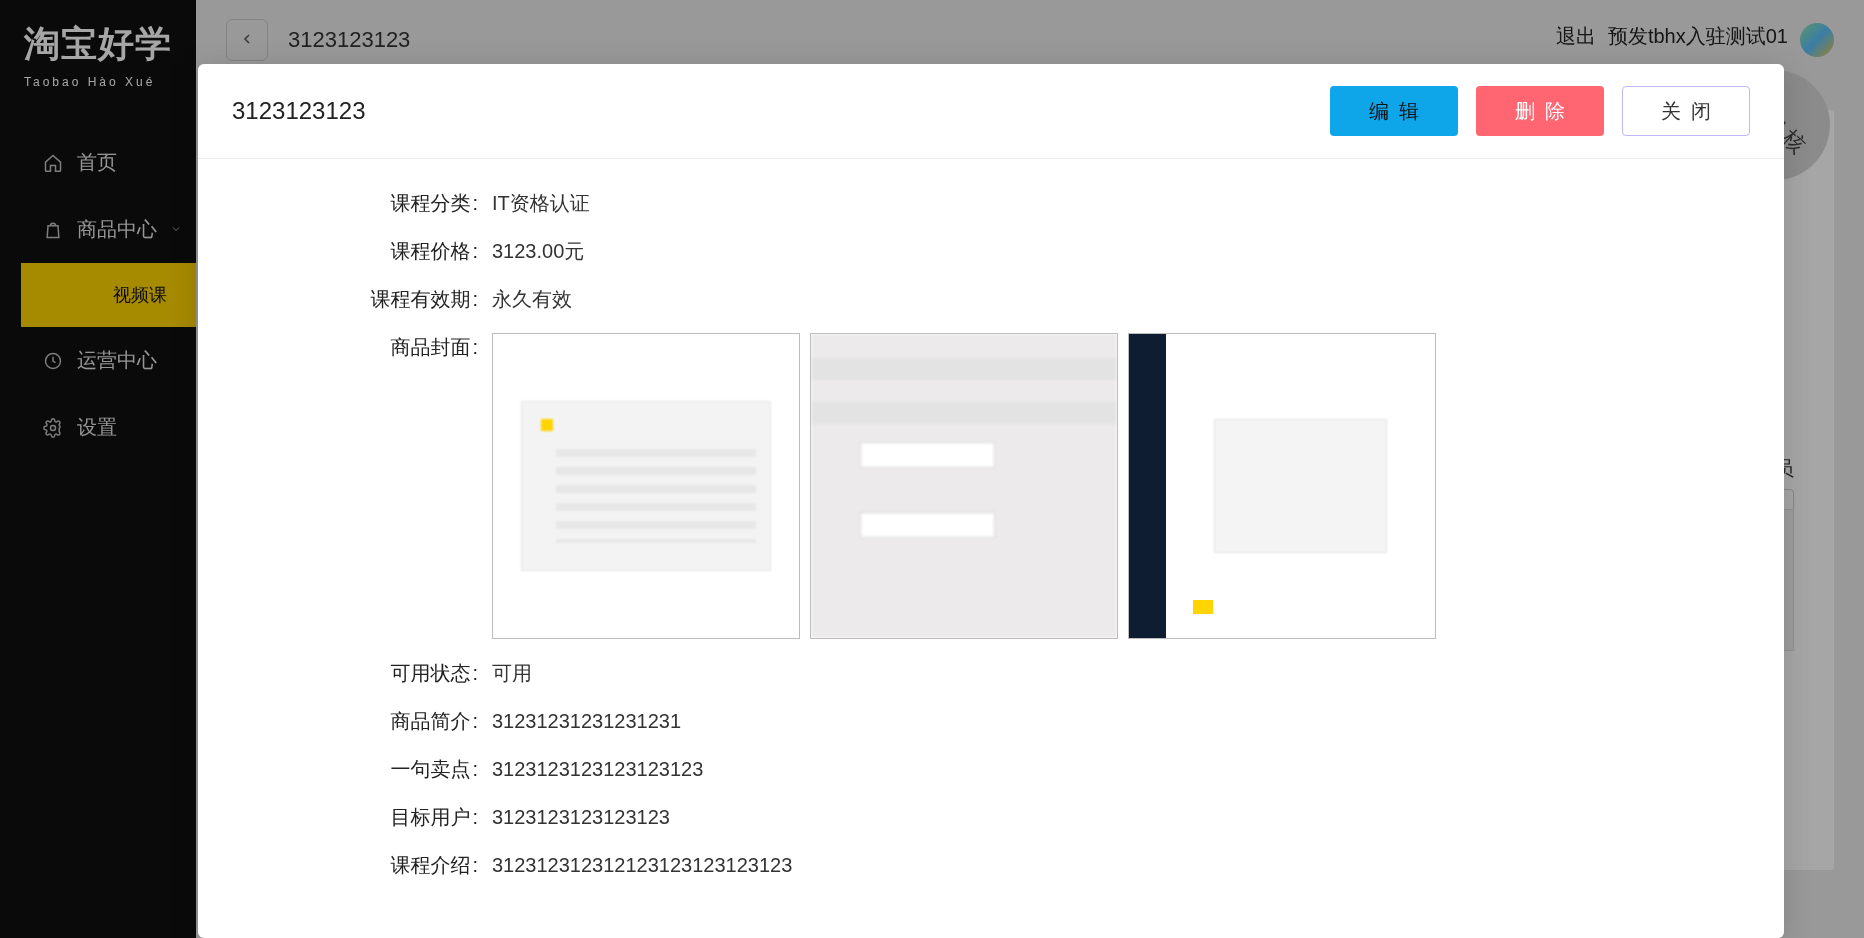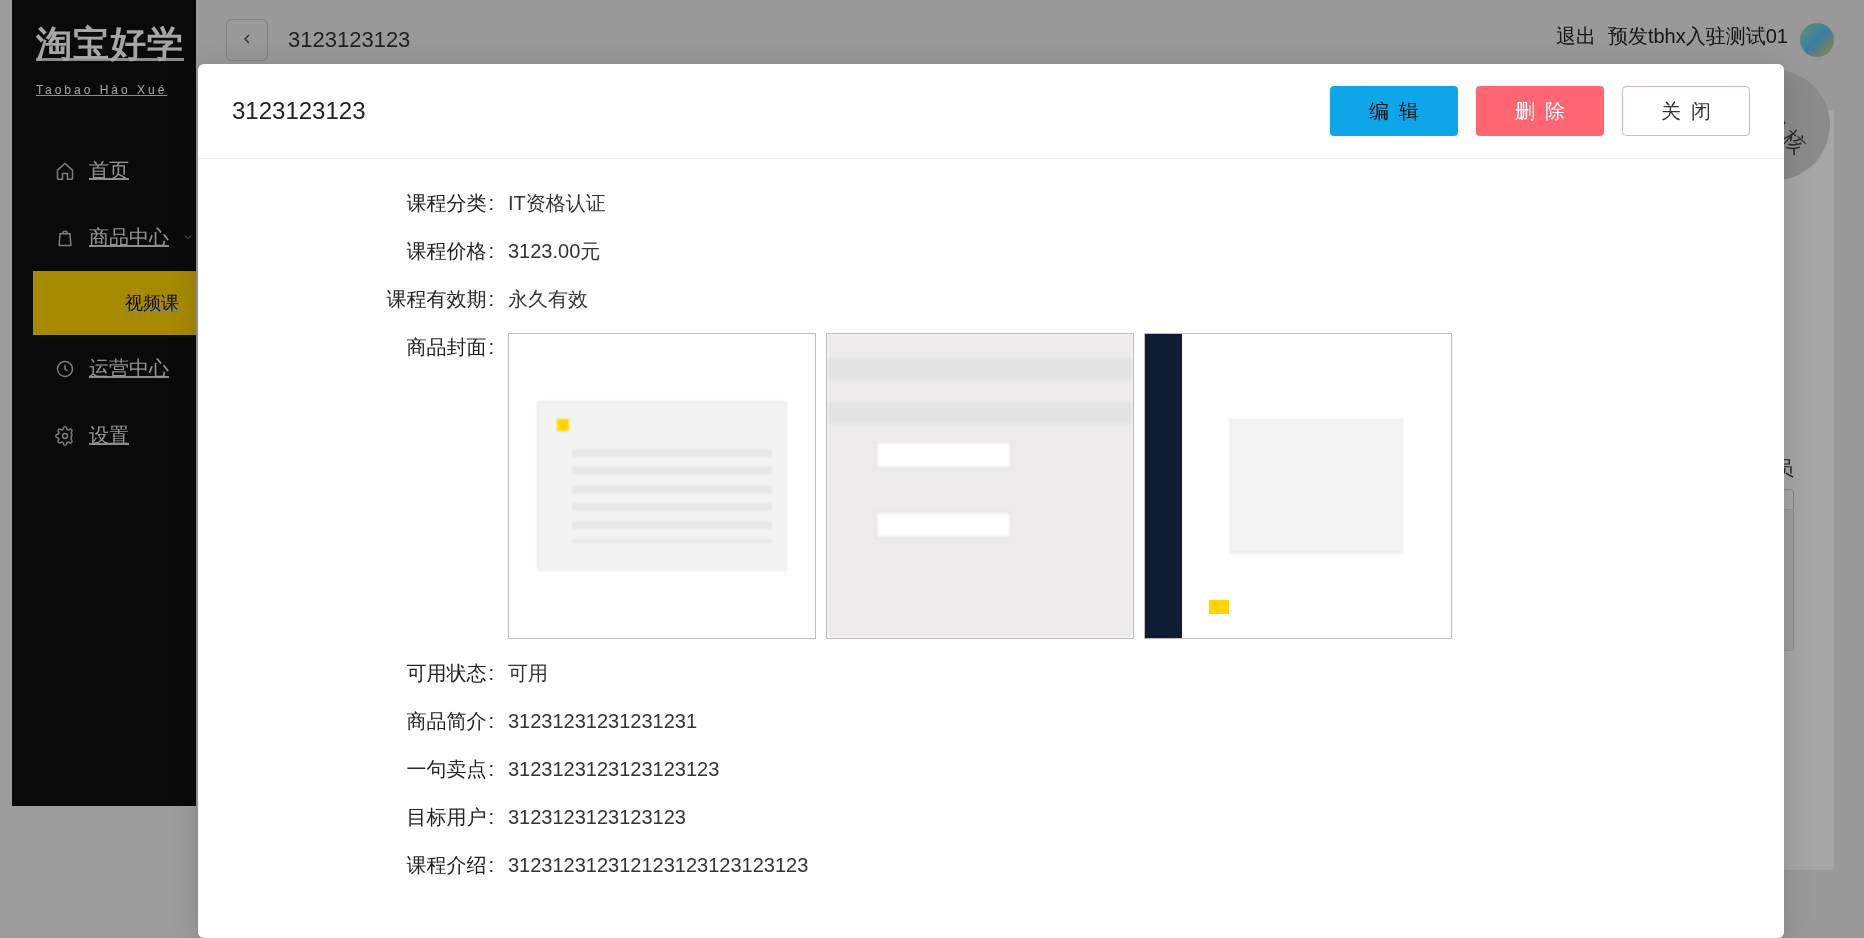--- a/index.html
+++ b/index.html
@@ -11,45 +11,44 @@
       font-family: -apple-system, BlinkMacSystemFont, "PingFang SC", "Microsoft YaHei", sans-serif;
       background: #f0f0f0;
       width: 1864px;
       height: 938px;
       overflow: hidden;
       position: relative;
     }
     
     .sidebar {
       position: absolute;
-      left: 12px;
+      left: 0;
       top: 0;
       width: 196px;
-      height: 806px;
+      height: 938px;
       background: #101010;
       color: #d8d8d8;
       display: flex;
       flex-direction: column;
-      text-decoration: underline;
     }
     .logo-block {
       padding: 20px 14px 10px 24px;
     }
     .logo-main {
       font-size: 36px;
       font-weight: 700;
       color: #ffffff;
       letter-spacing: 1px;
       white-space: nowrap;
     }
     .logo-sub {
       font-size: 12px;
       color: #fff;
       letter-spacing: 3px;
-      margin-top: 14px;
+      margin-top: 6px;
       white-space: nowrap;
     }
     .side-nav {
       margin-top: 30px;
       margin-left: 21px;
     }
     .side-item {
       display: flex;
       align-items: center;
       gap: 14px;
@@ -223,21 +222,20 @@
       border: 1px solid transparent;
     }
     .btn-yellow { background: #0ea5e9; color: #111; }
     .btn-red { background: #ff6672; color: #fff; }
     .btn-plain { background: #fff; border: 1px solid #c4b5fd; color: #333; }
     .modal-body {
       padding: 30px 50px 30px 80px;
       overflow: auto;
       font-size: 20px;
       color: #222;
-      margin-left: 16px;
     }
     .detail-row {
       display: flex;
       align-items: flex-start;
       margin-bottom: 20px;
       line-height: 28px;
     }
     .detail-label {
       width: 200px;
       text-align: right;

